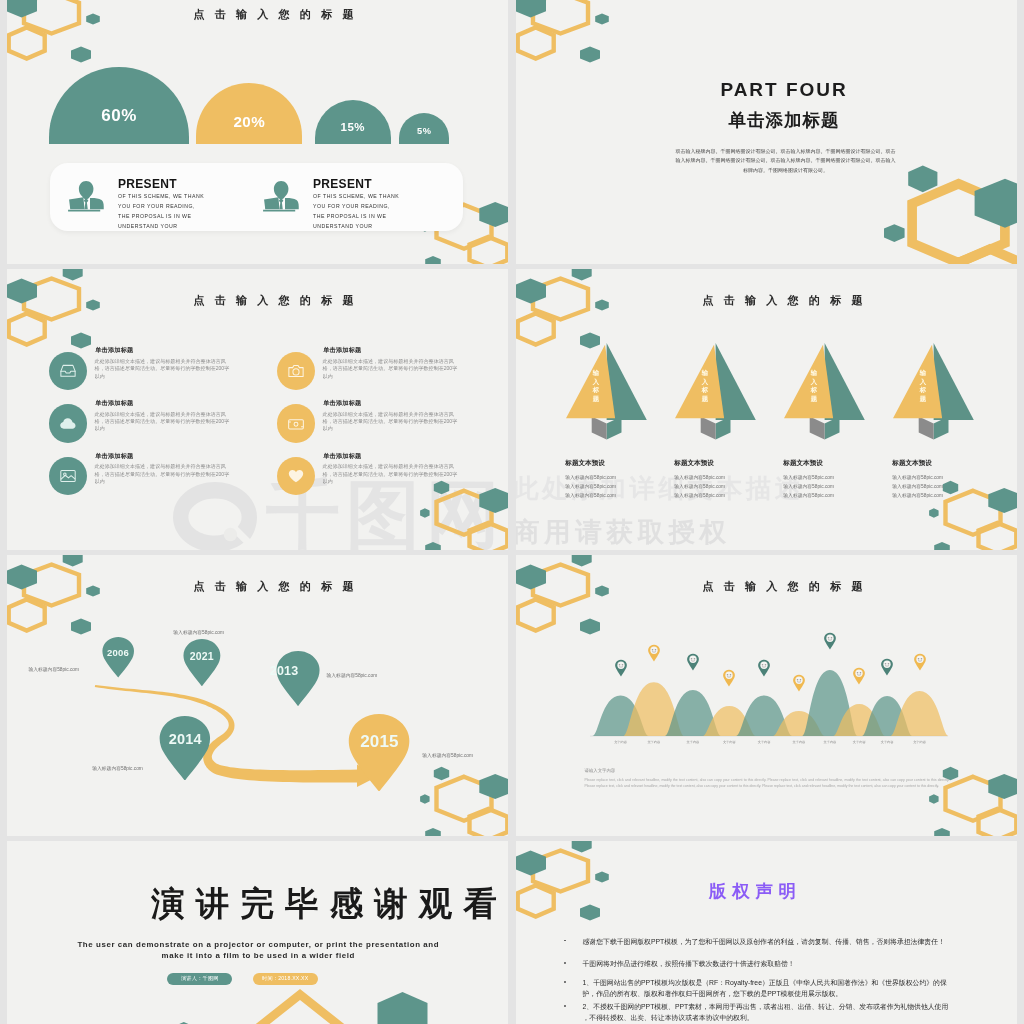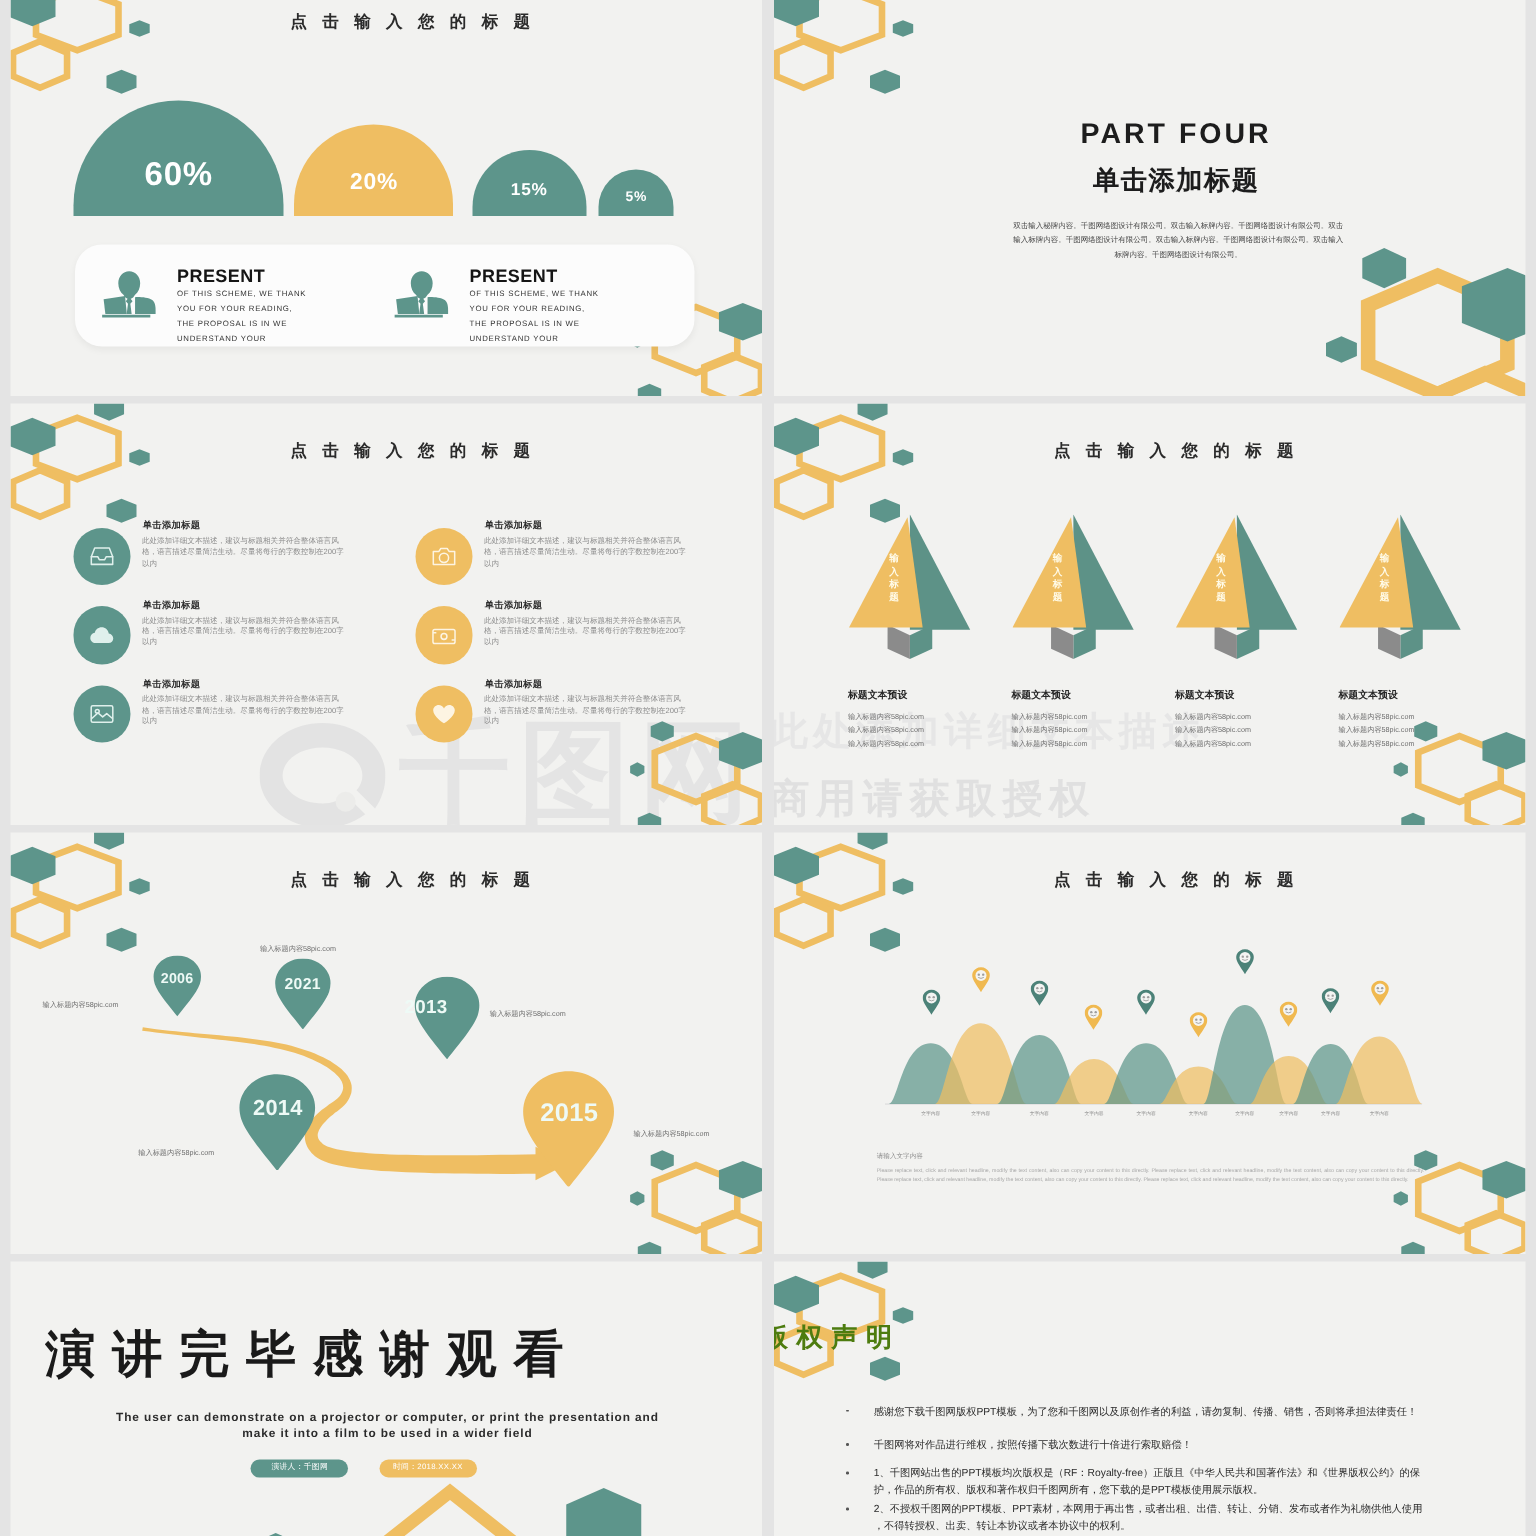--- a/index.html
+++ b/index.html
@@ -29,27 +29,27 @@
   .ic-b{position:absolute;font-size:5.05px;color:#8c8c8c;line-height:7.4px;word-break:break-all;}
   .tree-label{position:absolute;color:#fffbe8;font-size:6.4px;font-weight:bold;
         width:8px;line-height:8.6px;word-break:break-all;text-align:center;}
   .tr-cap{position:absolute;font-size:6.6px;font-weight:bold;color:#262626;}
   .tr-line{position:absolute;font-size:4.8px;color:#6f6f6f;}
   .pin-year{position:absolute;color:#eefaf6;font-weight:bold;text-align:center;letter-spacing:0.2px;}
   .tl-cap{position:absolute;font-size:4.8px;color:#6f6f6f;}
   .hill-lab{position:absolute;font-size:3.2px;color:#8a8a8a;text-align:center;width:40px;}
   .ft-h{position:absolute;font-size:4.4px;color:#8a8a8a;}
   .ft-b{position:absolute;font-size:3.5px;color:#a8a8a8;line-height:6.4px;text-align:justify;}
-  .thx{position:absolute;left:12px;width:501px;text-align:left;font-size:33.4px;font-weight:bold;
+  .thx{position:absolute;left:0;width:501px;text-align:right;font-size:33.4px;font-weight:bold;
        color:#1a1a1a;letter-spacing:11.2px;line-height:33.4px;text-indent:11.2px;}
   .thx-sub{position:absolute;width:501px;left:0.8px;text-align:center;font-size:7.9px;
        font-weight:bold;color:#2b2b2b;letter-spacing:0.6px;}
   .badge{position:absolute;border-radius:20px;color:#fff;font-size:5.2px;
        text-align:center;line-height:11.5px;letter-spacing:0.2px;}
-  .cr-h{position:absolute;left:-14px;width:501px;font-size:17.4px;font-weight:bold;color:#4d7c0f;letter-spacing:5.8px;line-height:17.4px;text-indent:5.8px;font-family:Liberation Serif, serif;}
+  .cr-h{position:absolute;left:-14px;width:501px;text-align:center;font-size:17.4px;font-weight:bold;color:#8b5cf6;letter-spacing:5.8px;line-height:17.4px;text-indent:5.8px;font-family:Liberation Serif, serif;}
   .cr-s{position:absolute;left:-4px;width:501px;text-align:center;font-size:10.0px;font-weight:bold;color:#1d1d1d;letter-spacing:0.2px;line-height:10.6px;}
   .cr-li{position:absolute;font-size:6.85px;color:#2b2b2b;line-height:11.1px;line-break:anywhere;}
   .wm{position:absolute;left:0;top:0;width:1024px;height:1024px;pointer-events:none;}
   .cr-dot{position:absolute;width:1.8px;height:1.8px;border-radius:50%;background:#555;}
 </style>
 </head>
 <body>
 
 <div class="page">
 <div class="slide s-r1 s-c1">
@@ -62,21 +62,21 @@
         <polygon points="74.0,63.5 84.0,67.5 84.0,75.5 74.0,79.5 64.0,75.5 64.0,67.5" fill="#5d958b"></polygon>
         <polygon points="457.0,221.7 484.5,232.7 484.5,254.7 457.0,265.7 429.5,254.7 429.5,232.7" fill="none" stroke="#efbe62" stroke-width="4.40"></polygon>
         <polygon points="481.4,253.9 500.3,261.6 500.3,277.1 481.4,284.9 462.5,277.1 462.5,261.6" fill="none" stroke="#efbe62" stroke-width="4.40"></polygon>
         <polygon points="488.2,219.0 504.1,225.2 504.1,237.8 488.2,244.0 472.3,237.8 472.3,225.2" fill="#5d958b"></polygon>
         <polygon points="434.5,211.8 442.2,215.2 442.2,222.0 434.5,225.3 426.8,222.0 426.8,215.2" fill="#5d958b"></polygon>
         <polygon points="417.9,239.2 422.6,241.6 422.6,246.4 417.9,248.8 413.1,246.4 413.1,241.6" fill="#5d958b"></polygon>
         <polygon points="426.0,272.9 433.8,276.2 433.8,283.0 426.0,286.4 418.2,283.0 418.2,276.2" fill="#5d958b"></polygon>
       </svg>
       <div class="title" style="top:23.5px;">点 击 输 入 您 的 标 题</div>
       <div class="dome" style="left:42.2px;top:84.1px;width:139.9px;height:76.9px;background:#5d958b;">
-        <span style="font-size:22px;margin-bottom:18.8px;letter-spacing:0.5px;line-height:17.8px;">60%</span>
+        <span style="font-size:17px;margin-bottom:18.8px;letter-spacing:0.5px;line-height:17.8px;">60%</span>
       </div>
       <div class="dome" style="left:189.2px;top:100.1px;width:106.3px;height:60.9px;background:#efbe62;">
         <span style="font-size:15.2px;margin-bottom:14.9px;letter-spacing:0.5px;line-height:15.2px;">20%</span>
       </div>
       <div class="dome" style="left:308.0px;top:116.9px;width:75.6px;height:44.1px;background:#5d958b;">
         <span style="font-size:11.5px;margin-bottom:10.8px;letter-spacing:0.5px;line-height:11.5px;">15%</span>
       </div>
       <div class="dome" style="left:392.0px;top:129.5px;width:50.4px;height:31.5px;background:#5d958b;">
         <span style="font-size:9.3px;margin-bottom:7.7px;letter-spacing:0.5px;line-height:9.3px;">5%</span>
       </div>

